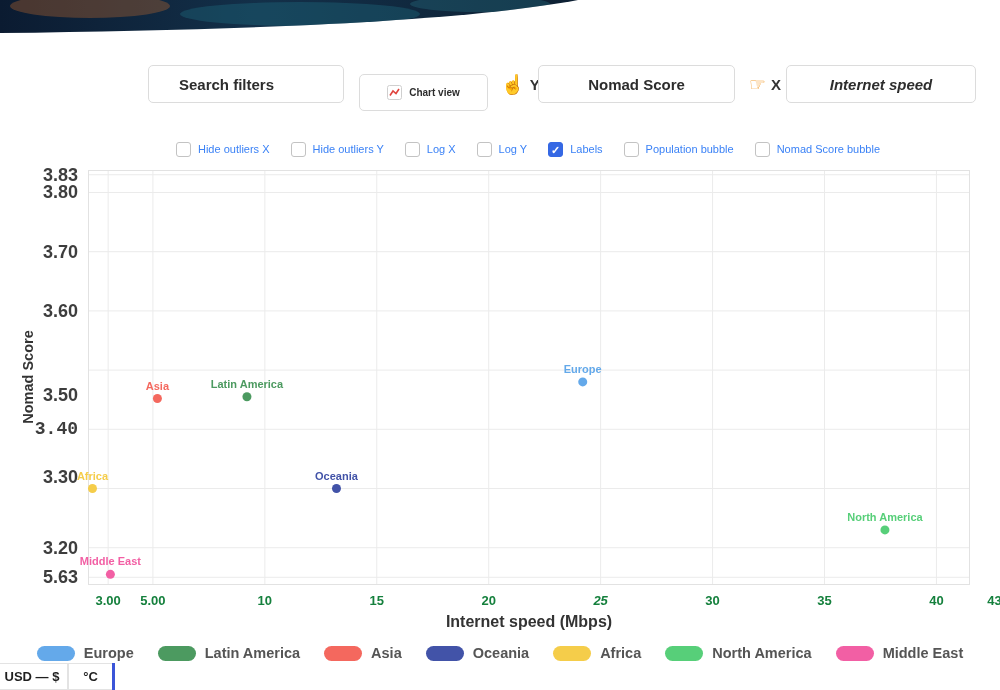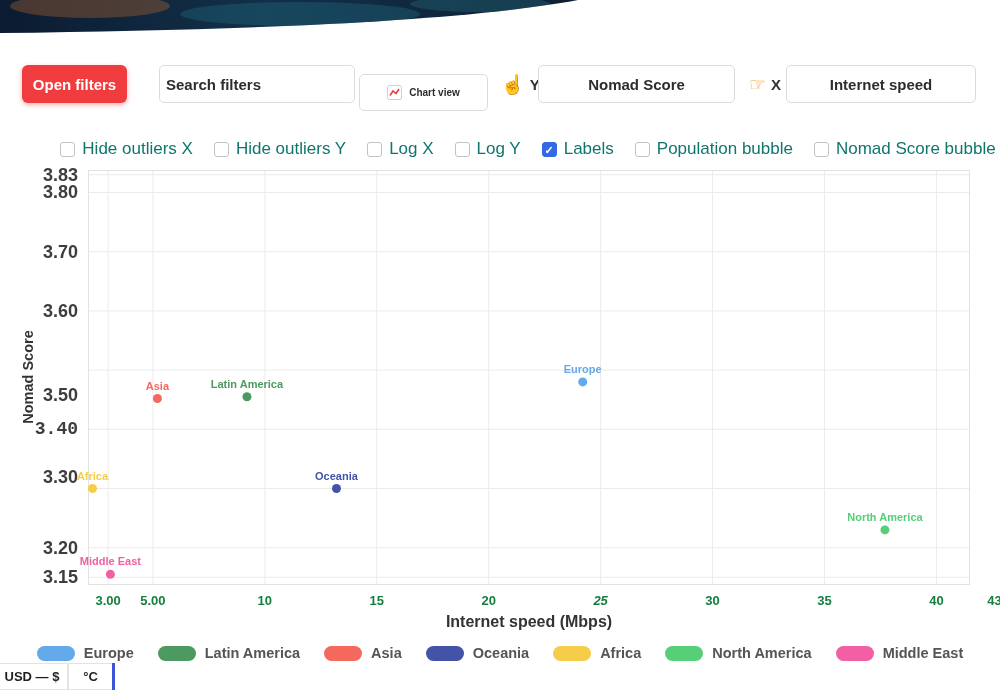--- a/index.html
+++ b/index.html
@@ -12,22 +12,22 @@
   .banner { position:absolute; top:0; left:0; width:1000px; height:34px; }
   
   .btn-open {
     position:absolute; left:22px; top:65px; width:105px; height:38px;
     background:#f03c3f; color:#fff; font-weight:bold; font-size:15px;
     border:none; border-radius:6px; cursor:pointer;
     box-shadow:0 2px 5px rgba(240,60,63,.4);
     font-family:"Liberation Sans", sans-serif;
   }
   .search {
-    position:absolute; left:159px; top:65px; width:196px; height:38px;
-    border:1px solid #dcdcdc; border-radius:5px; padding:0 6px;
+    position:absolute; left:148px; top:65px; width:196px; height:38px;
+    border:1px solid #dcdcdc; border-radius:5px; padding:0 30px;
     font-size:15px; font-weight:bold; color:#2d2d2d; outline:none;
     font-family:"Liberation Sans", sans-serif;
   }
   .search::placeholder { color:#2d2d2d; opacity:1; font-weight:bold; }
   .btn-chartview {
     position:absolute; left:359px; top:66px; width:129px; height:37px;
     background:#fff; border:1px solid #dcdcdc; border-radius:5px;
     display:flex; align-items:center; justify-content:center; gap:7px;
     font-size:10px; font-weight:bold; color:#2d2d2d; cursor:pointer;
     font-family:"Liberation Sans", sans-serif;
@@ -41,28 +41,28 @@
   .axis-tag.xtag { left:749px; }
   .hand { color:#f2a33c; font-size:19px; line-height:1; }
   .axis-letter { font-size:15px; font-weight:bold; color:#333; }
   .axis-select {
     position:absolute; top:65px; height:38px; background:#fff;
     border:1px solid #dcdcdc; border-radius:5px; display:flex;
     align-items:center; justify-content:center; font-size:15px;
     font-weight:bold; color:#2d2d2d; cursor:pointer;
   }
   .axis-select.ysel { left:538px; width:197px; }
-  .axis-select.xsel { left:786px; width:190px; }
+  .axis-select.xsel { left:786px; width:190px;font-style:italic; }
   
   .checks {
     position:absolute; top:139px; left:56px; width:944px; height:20px;
     display:flex; justify-content:center; align-items:center; gap:21px;
   }
   .check-item { display:flex; align-items:center; gap:7px; cursor:pointer; }
-  .check-item .clabel { font-size:17px; color:#0f766e; white-space:nowrap; }
+  .check-item .clabel { font-size:11px; color:#3b82f6; white-space:nowrap; }
   .cbox {
     width:15px; height:15px; border:1px solid #c3c3c3; border-radius:3px;
     background:#fff; flex:0 0 auto;
   }
   .cbox.checked { background:#3568e4; border-color:#3568e4; }
   .cbox.checked::after {
     content:"\2713"; color:#fff; font-size:11px; font-weight:bold;
     display:block; text-align:center; line-height:14px;
   }
   
@@ -128,21 +128,20 @@
       </defs>
       <path d="M0,0 H578 C470,20 270,30 0,33 Z" fill="url(#bgrad)"></path>
       <g clip-path="url(#bclip)">
         <ellipse cx="90" cy="6" rx="80" ry="12" fill="#c06a2e" opacity="0.35"></ellipse>
         <ellipse cx="300" cy="14" rx="120" ry="12" fill="#1f6a7d" opacity="0.40"></ellipse>
         <ellipse cx="480" cy="4" rx="70" ry="8" fill="#2a7f8f" opacity="0.30"></ellipse>
       </g>
     </svg>
   </div>
 
-  <button class="btn-open">Open filters</button>
 
   <input class="search" type="text" placeholder="Search filters" style="">
 
   <button class="btn-chartview">
     <span style="display:flex;">
       <svg width="15" height="15" viewBox="0 0 15 15">
         <rect x="0.5" y="0.5" width="14" height="14" rx="2" fill="#fff" stroke="#cfcfcf"></rect>
         <polyline points="3,10.5 6,6 9,8.5 12,4" fill="none" stroke="#e0433d" stroke-width="1.6"></polyline>
       </svg>
     </span>
@@ -233,21 +232,21 @@
         </svg>
       </div>
   <div class="ytick" style="top: 4.73609px;">3.83</div>
       <div class="ytick" style="top: 22.4964px;">3.80</div>
       <div class="ytick" style="top: 81.6976px;">3.70</div>
       <div class="ytick" style="top: 140.899px;">3.60</div>
       <div class="ytick" style="top: 192px; margin-top: 33px;">3.50</div>
       <div class="ytick" style="top: 259.301px; font-family: Liberation Mono, monospace;">3.40</div>
       <div class="ytick" style="top: 307px;">3.30</div>
       <div class="ytick" style="top: 377.703px;">3.20</div>
-      <div class="ytick" style="top: 407.304px;">3.15</div>
+      <div class="ytick" style="top: 407.304px;">5.63</div>
       <div class="xtick" style="left: 108.147px;">3.00</div>
       <div class="xtick" style="left: 152.919px;">5.00</div>
       <div class="xtick" style="left: 264.848px;">10</div>
       <div class="xtick" style="left: 376.777px;">15</div>
       <div class="xtick" style="left: 488.706px;">20</div>
       <div class="xtick" style="left: 600.635px; font-style: italic;">25</div>
       <div class="xtick" style="left: 712.563px;">30</div>
       <div class="xtick" style="left: 824.492px;">35</div>
       <div class="xtick" style="left: 936.421px;">40</div>
       <div class="xtick" style="left: 1003.58px;">43.00</div>

